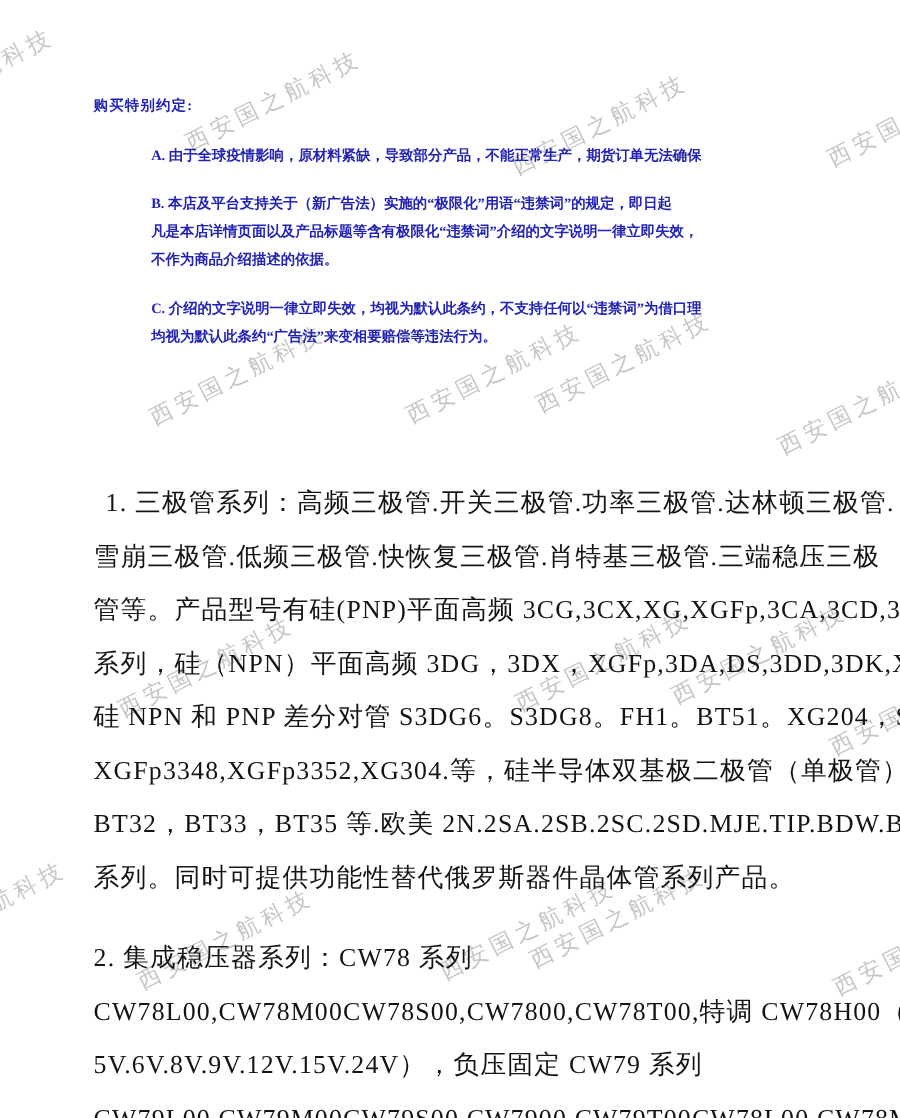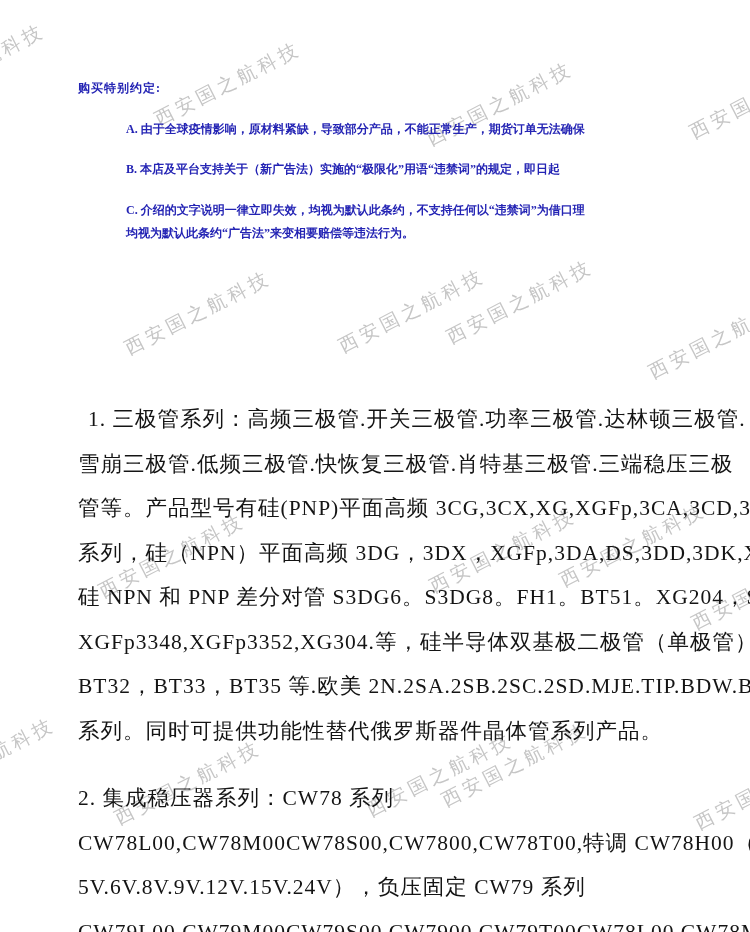--- a/index.html
+++ b/index.html
@@ -78,20 +78,22 @@
 
   <div class="notice" style="color: rgb(36, 36, 180);">
     <div class="notice-heading">购买特别约定:</div>
 
     <div class="npara">
       <div class="nline">A. 由于全球疫情影响，原材料紧缺，导致部分产品，不能正常生产，期货订单无法确保</div>
     </div>
 
     <div class="npara">
       <div class="nline">B. 本店及平台支持关于（新广告法）实施的“极限化”用语“违禁词”的规定，即日起</div>
+      <div class="nline">凡是本店详情页面以及产品标题等含有极限化“违禁词”介绍的文字说明一律立即失效，</div>
+      <div class="nline">不作为商品介绍描述的依据。</div>
     </div>
 
     <div class="npara">
       <div class="nline">C. 介绍的文字说明一律立即失效，均视为默认此条约，不支持任何以“违禁词”为借口理</div>
       <div class="nline">均视为默认此条约“广告法”来变相要赔偿等违法行为。</div>
     </div>
   </div>
 
   <div class="desc" style="color: rgb(20, 20, 20);">
     <div>

